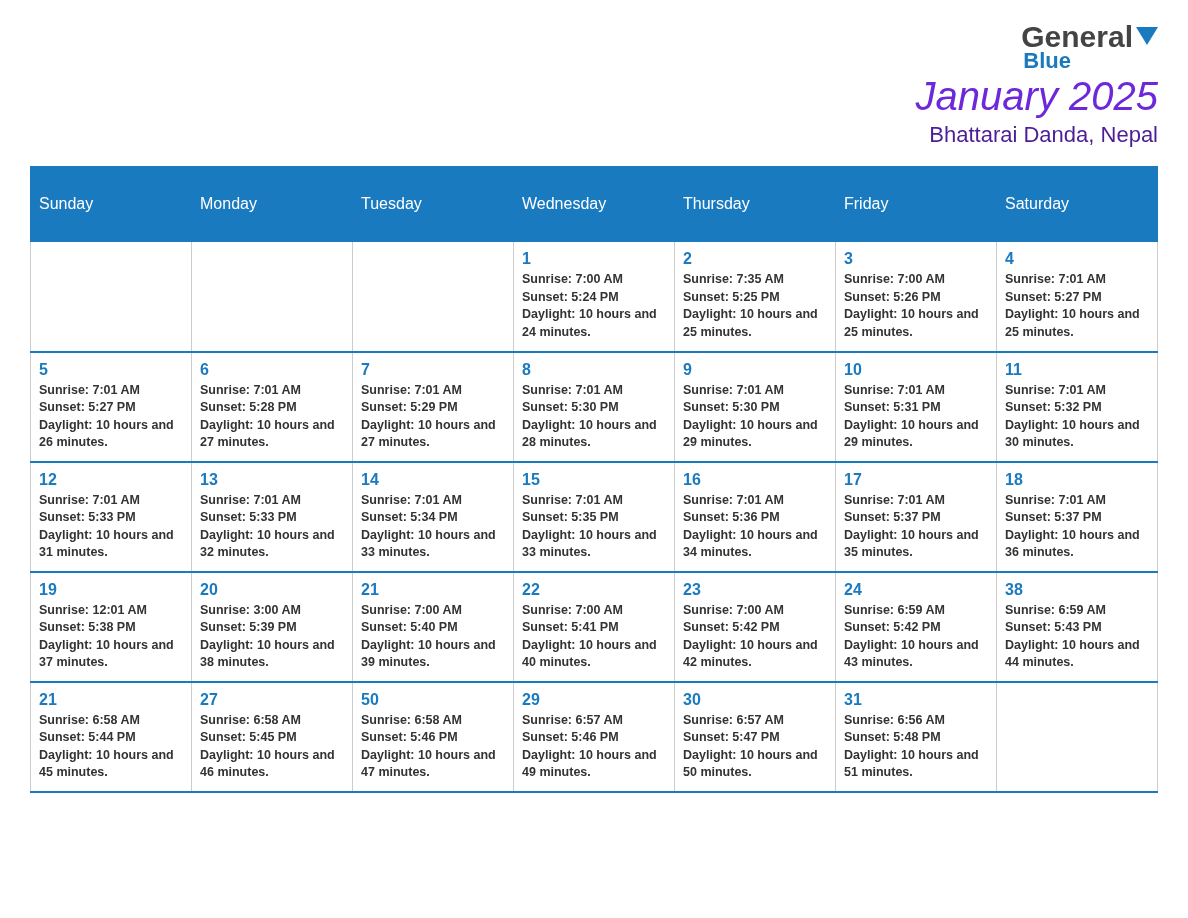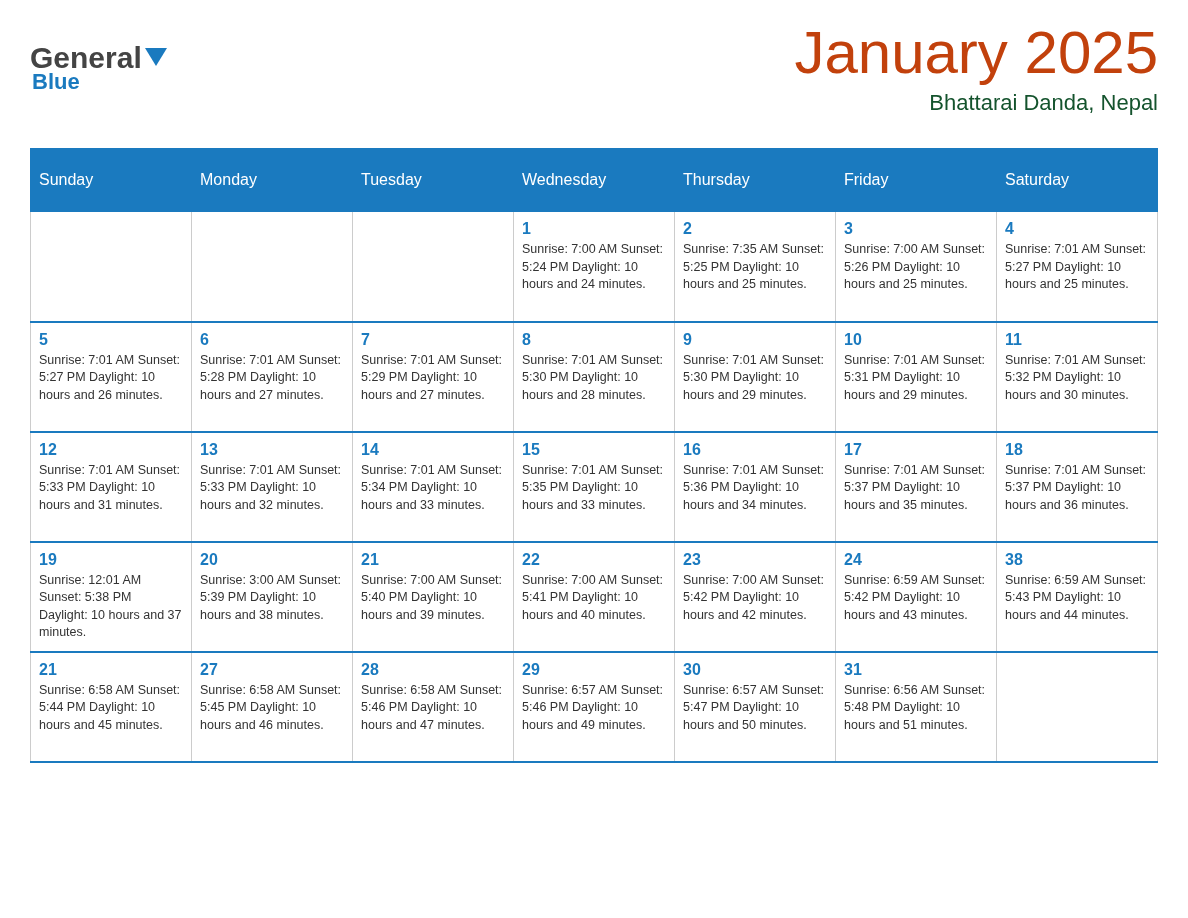--- a/index.html
+++ b/index.html
@@ -6,46 +6,48 @@
     body {
       font-family: Arial, sans-serif;
       background: #fff;
       padding: 20px 30px;
       width: 1188px;
       min-height: 918px;
     }
     .header {
       display: flex;
       justify-content: space-between;
-      align-items: center;
-      margin-bottom: 32px;
+      align-items: flex-end;
+      margin-bottom: 18px;
+      flex-direction: column;
     }
     .title-block {
       text-align: right;
     }
     .title-block h1 {
-      font-size: 60px;
+      font-size: 40px;
       font-weight: normal;
-      color: #c2410c;
+      color: #6d28d9;
       line-height: 1.1;
+      font-style: italic;
     }
     .title-block h2 {
       font-size: 22px;
       font-weight: normal;
-      color: #14532d;
+      color: #4c1d95;
       margin-top: 4px;
     }
     .calendar {
       width: 100%;
       border-collapse: collapse;
     }
     .calendar thead tr th {
       background-color: #1a7abf;
       color: #fff;
-      padding: 22px 8px;
+      padding: 28px 8px;
       font-size: 16px;
       font-weight: normal;
       text-align: left;
       border: 1px solid #1a7abf;
     }
     .calendar tbody tr td {
       vertical-align: top;
       padding: 8px 8px;
       border: 1px solid #ccc;
       width: 14.28%;
@@ -58,20 +60,21 @@
       font-size: 16px;
       font-weight: bold;
       color: #1a7abf;
       display: block;
       margin-bottom: 3px;
     }
     .calendar tbody tr td .day-info {
       color: #333;
       font-size: 12.5px;
       line-height: 1.4;
+      font-weight: bold;
     }
     .calendar tbody tr td.empty {
       background: #fff;
     }
     .calendar tbody tr {
       border-bottom: 2px solid #1a7abf;
     }
     
     .logo-wrap {
       display: flex;
@@ -323,21 +326,21 @@
 and 45 minutes.</div>
         </td>
         <td>
           <span class="day-num">27</span>
           <div class="day-info">Sunrise: 6:58 AM
 Sunset: 5:45 PM
 Daylight: 10 hours
 and 46 minutes.</div>
         </td>
         <td>
-          <span class="day-num">28</span>
+          <span class="day-num">50</span>
           <div class="day-info">Sunrise: 6:58 AM
 Sunset: 5:46 PM
 Daylight: 10 hours
 and 47 minutes.</div>
         </td>
         <td>
           <span class="day-num">29</span>
           <div class="day-info">Sunrise: 6:57 AM
 Sunset: 5:46 PM
 Daylight: 10 hours

